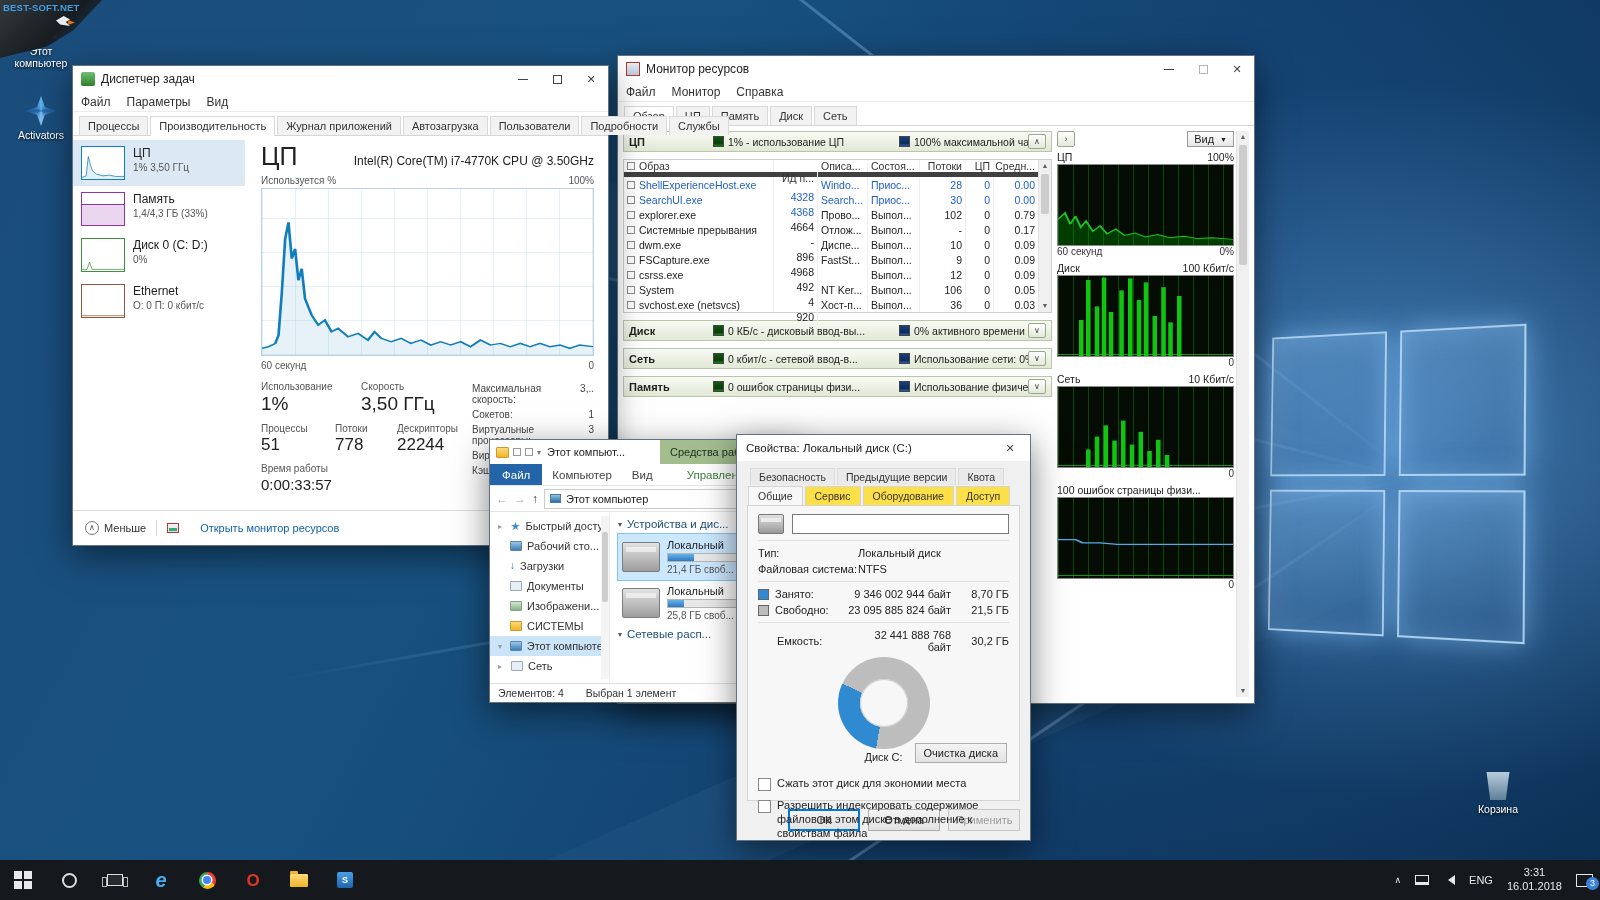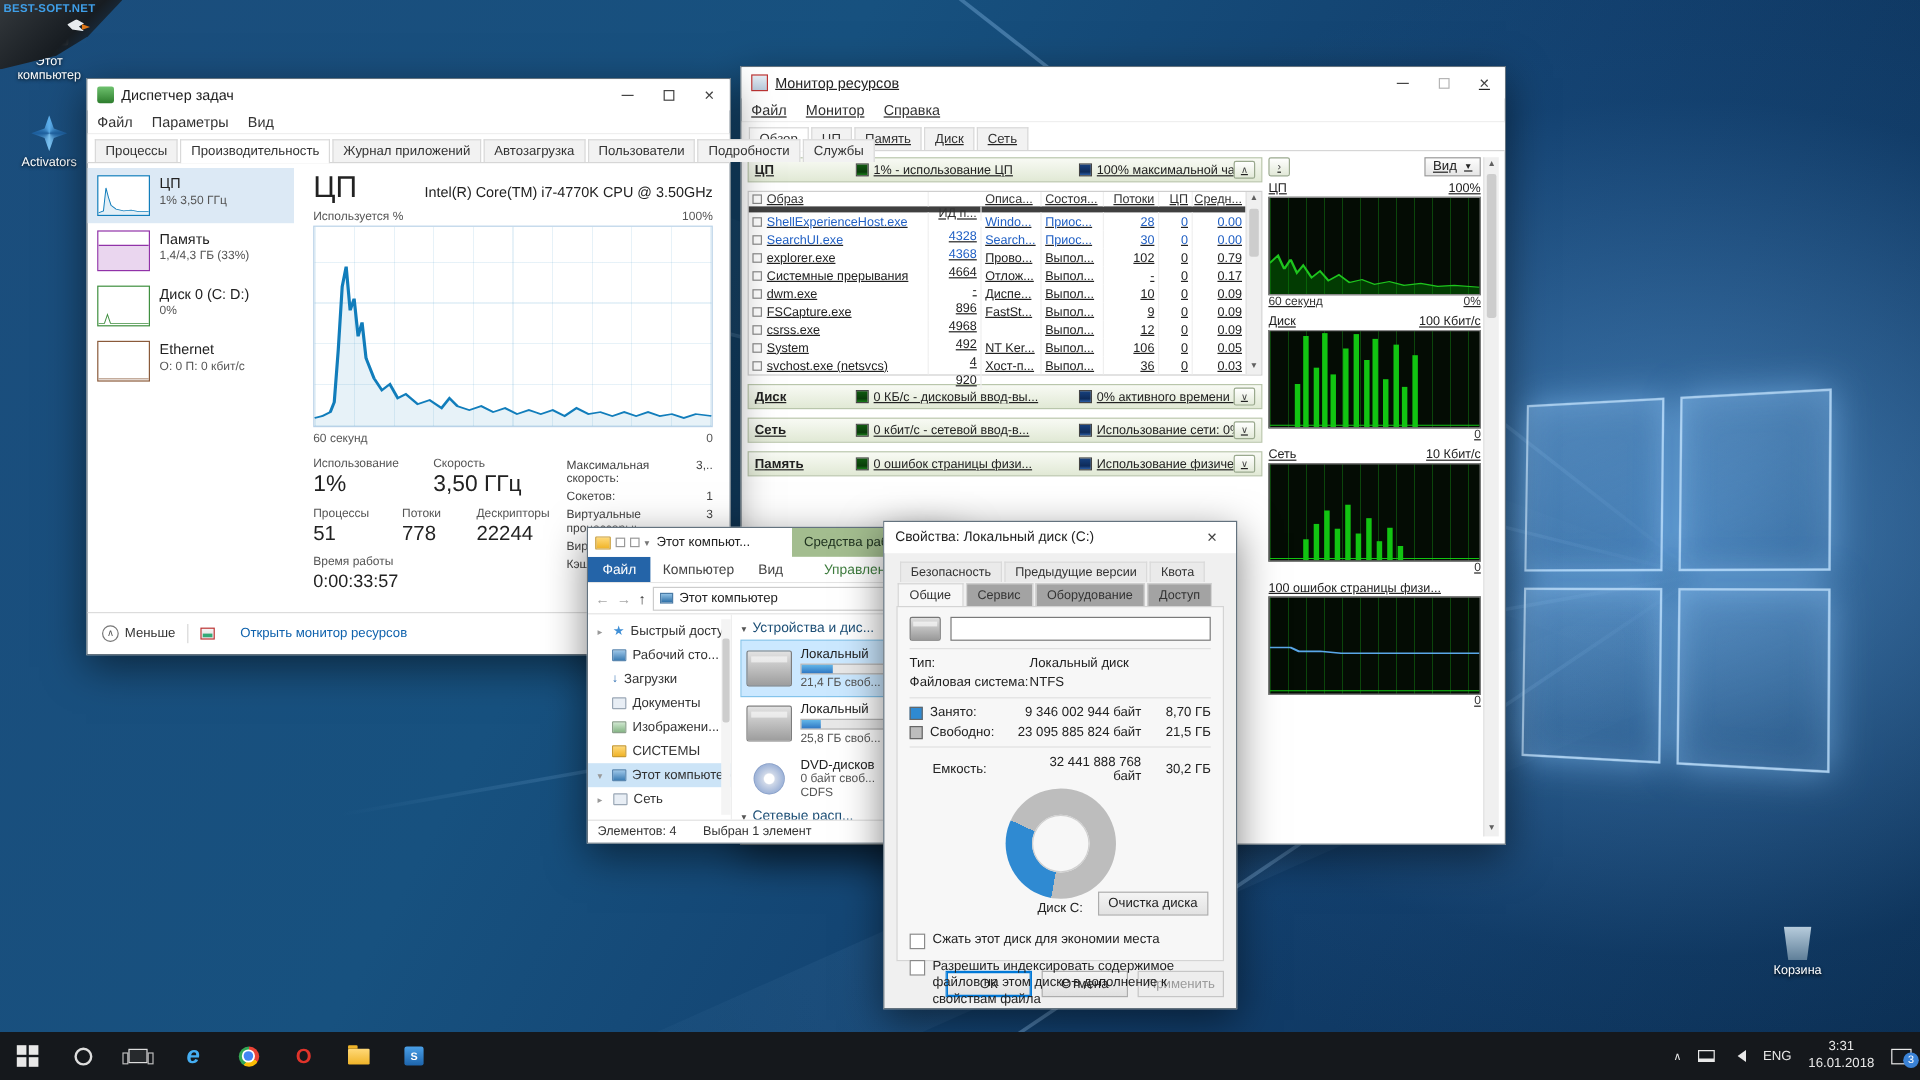--- a/index.html
+++ b/index.html
@@ -87,21 +87,21 @@
   .tm-uptime .vl{font-size:15px;font-weight:300;margin-top:2px;}
   .tm-foot{height:34px;border-top:1px solid #dcdcdc;display:flex;align-items:center;padding:0 12px;gap:10px;}
   .circ{width:14px;height:14px;border:1px solid #777;border-radius:50%;font-size:8px;line-height:12px;text-align:center;color:#555;}
   .tm-less{font-size:11px;color:#333;display:flex;align-items:center;gap:5px;}
   .vsep{width:1px;height:16px;background:#d8d8d8;}
   .tm-link{font-size:11px;color:#0f62ad;display:flex;align-items:center;gap:21px;}
   .rm-mini{width:12px;height:10px;background:linear-gradient(#f5f5f5,#ddd);border:1px solid #b33;position:relative;}
   .rm-mini::after{content:"";position:absolute;left:1px;right:1px;bottom:1px;height:3px;background:#3a7;}
 
   
-  #resmon{left:617px;top:55px;width:638px;height:649px;z-index:9;text-decoration:underline;}
+  #resmon{left:617px;top:55px;width:638px;height:649px;z-index:9;}
   .rm-body{height:calc(100% - 71px);display:flex;padding:5px;gap:5px;}
   .rm-left{flex:1;min-width:0;display:flex;flex-direction:column;gap:7px;}
   .rm-bar{display:flex;align-items:center;height:21px;padding:0 5px;border:1px solid #b9c6ab;
      background:linear-gradient(#f8faf4,#e1e9d5);}
   .rm-bar .blabel{width:84px;font-weight:bold;font-size:11px;color:#222;}
   .chip{display:flex;align-items:center;gap:4px;font-size:10.5px;color:#222;white-space:nowrap;overflow:hidden;}
   .chip.c1{width:186px;flex:0 0 auto;}
   .chip.c2{flex:1;min-width:0;}
   .sq{width:11px;height:11px;border:1px solid #444;flex:0 0 auto;}
   .sq.g{background:linear-gradient(#0f5a0f,#0a3c0a 70%,#178017);}
@@ -189,21 +189,21 @@
   .ex-status{height:19px;border-top:1px solid #e0e0e0;display:flex;align-items:center;gap:22px;padding:0 8px;font-size:10.5px;color:#333;background:#fff;}
 
   
   #props{left:736px;top:434px;width:295px;height:407px;background:#f0f0f0;z-index:30;}
   .pr-tbar{height:26px;display:flex;align-items:center;background:#fff;font-size:11.5px;padding-left:9px;color:#222;}
   .pr-close{margin-left:auto;width:40px;height:100%;display:flex;align-items:center;justify-content:center;color:#444;font-size:11px;}
   .pr-content{padding:7px 10px 0;}
   .pr-tabs1{display:flex;padding-left:3px;}
   .pr-tabs1 span{font-size:10.5px;padding:2px 8px;border:1px solid #dadada;border-bottom:none;background:#eaeaea;color:#333;margin-right:2px;}
   .pr-tabs2{display:flex;padding-left:1px;position:relative;top:1px;}
-  .pr-tabs2 span{font-size:10.5px;padding:3px 9px;border:1px solid #d4d4d4;border-bottom:none;background:#a3a3a3;color:#333;margin-right:2px;}
+  .pr-tabs2 span{font-size:10.5px;padding:3px 9px;border:1px solid #d4d4d4;border-bottom:none;background:#fde047;color:#333;margin-right:2px;}
   .pr-tabs2 span.active{background:#f7f7f7;padding-bottom:4px;}
   .pr-page{border:1px solid #d4d4d4;background:#f7f7f7;padding:8px 10px;height:296px;position:relative;}
   .pr-row{display:flex;align-items:center;font-size:11px;color:#222;margin-bottom:4px;}
   .pr-ico-disk{width:26px;height:20px;background:linear-gradient(#e0e0e0,#9a9a9a);border:1px solid #777;border-radius:2px;margin-right:8px;position:relative;}
   .pr-ico-disk::after{content:"";position:absolute;left:2px;right:2px;top:3px;height:4px;background:rgba(255,255,255,.6);}
   .pr-input{flex:1;height:20px;border:1px solid #7a7a7a;background:#fff;}
   .pr-sep{border-top:1px solid #e0e0e0;margin:6px 0;}
   .pr-lb{width:100px;flex:0 0 auto;}
   .pr-usage .pr-lb{width:72px;}
   .legend{width:11px;height:11px;margin-right:6px;flex:0 0 auto;border:1px solid #666;}
@@ -867,28 +867,20 @@
         <div class="tile">
           <span class="hdd"></span>
           <span class="tinfo">
             <div class="tname">Локальный</div>
             <div class="tbarTrack">
                 <div class="tfill" style="width:18%"></div>
               </div>
             <div class="tfree">25,8 ГБ своб...</div>
           </span>
         </div>
-        <div class="tile">
-          <span class="dvd"></span>
-          <span class="tinfo">
-            <div class="tname">DVD-дисков</div>
-            <div class="tfree">0 байт своб...</div>
-            <div class="tfree">CDFS</div>
-          </span>
-        </div>
         <div class="grp">
             <span class="chev">▾</span>
             <span>Сетевые расп...</span>
           </div>
       </div>
     </div>
     <div class="ex-status">
       <span>Элементов: 4</span>
       <span>Выбран 1 элемент</span>
     </div>

